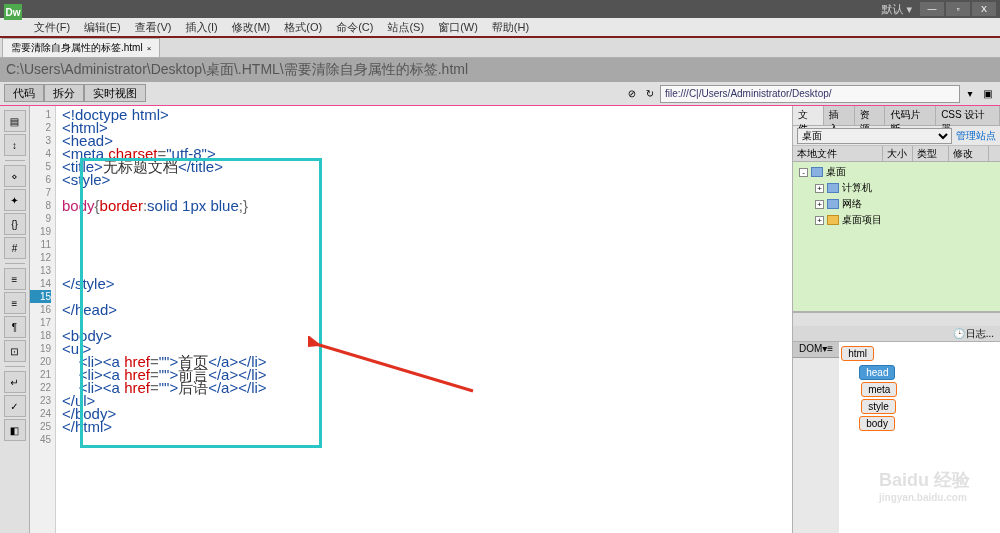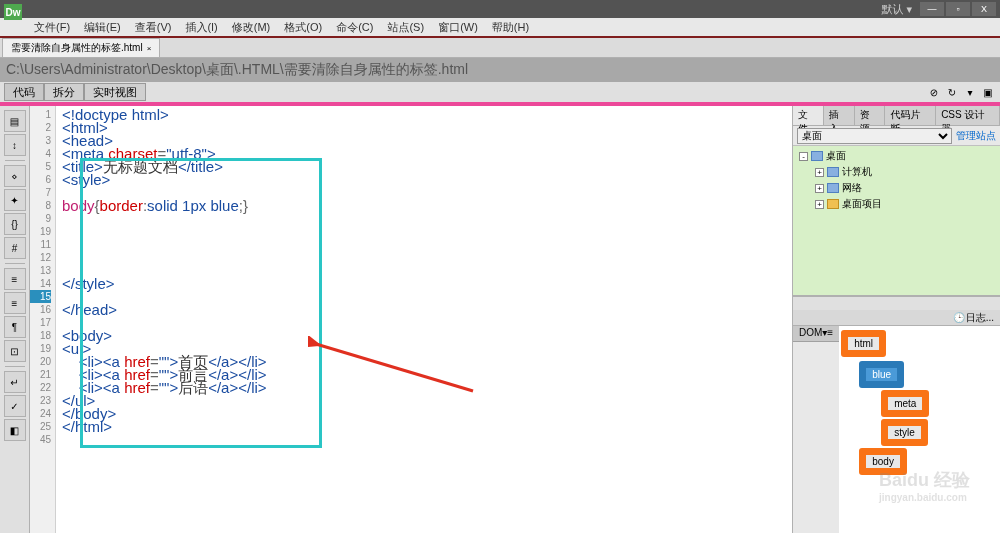--- a/index.html
+++ b/index.html
@@ -16,21 +16,21 @@
 .menubar { height: 20px; background: #e8e8e8; display: flex; align-items: center; padding-left: 28px; gap: 2px; border-bottom: 2px solid #7f1d1d; }
 .menu-item { padding: 2px 6px; font-size: 11px; color: #333; cursor: pointer; }
 
 
 .doc-tabs { height: 20px; background: #dcdcdc; display: flex; align-items: center; border-bottom: 1px solid #b0b0b0; }
 .doc-tab { padding: 2px 8px; background: #f0f0f0; border: 1px solid #b0b0b0; border-bottom: none; font-size: 10px; display: flex; align-items: center; gap: 4px; margin-left: 2px; }
 .doc-tab .close { font-size: 8px; cursor: pointer; }
 
 
 .pathbar { height: 18px; background: #a8a8a8; color: #555; font-size: 14px; display: flex; align-items: center; padding: 12px 6px; }
-.viewbar { height: 24px; background: #e0e0e0; display: flex; align-items: center; padding: 0 4px; border-bottom: 4px solid #ec4899; gap: 0; }
+.viewbar { height: 24px; background: #e0e0e0; display: flex; align-items: center; padding: 0 4px; border-bottom: 1px solid #ec4899; gap: 0; }
 .view-btn { padding: 2px 8px; font-size: 11px; background: #d0d0d0; border: 1px solid #999; cursor: pointer; }
 .view-btn.active { background: #c8c8c8; }
 .addr-bar { margin-left: auto; display: flex; align-items: center; gap: 2px; }
 .addr-icon { width: 16px; height: 16px; display: flex; align-items: center; justify-content: center; font-size: 10px; cursor: pointer; }
 .addr-input { width: 300px; height: 18px; border: 1px solid #999; font-size: 10px; padding: 0 4px; background: #f8f8f8; color: #336; }
 
 
 .main { display: flex; height: 433px; }
 .left-tools { width: 30px; background: #e0e0e0; border-right: 1px solid #b0b0b0; display: flex; flex-direction: column; align-items: center; gap: 2px; padding-top: 4px; }
 .ltool { width: 22px; height: 22px; background: #d8d8d8; border: 1px solid #b0b0b0; font-size: 10px; display: flex; align-items: center; justify-content: center; cursor: pointer; }
@@ -67,24 +67,24 @@
 .folder { background: #f0c050; border: 1px solid #c09020; }
 .drive { background: #88b0e0; border: 1px solid #5080c0; }
 .expander { width: 9px; height: 9px; border: 1px solid #888; background: #fff; font-size: 8px; line-height: 7px; text-align: center; cursor: pointer; }
 .scroll-placeholder { height: 14px; background: #e0e0e0; border-top: 1px solid #b0b0b0; }
 .log-bar { height: 16px; background: #d8d8d8; display: flex; align-items: center; justify-content: flex-end; padding: 0 6px; font-size: 10px; border-bottom: 1px solid #b0b0b0; }
 
 
 .dom-panel { flex: 1; display: flex; }
 .dom-head { height: 16px; background: #c8c8c8; font-size: 10px; padding: 1px 6px; border-bottom: 1px solid #a0a0a0; display: flex; justify-content: space-between; }
 .dom-tree { flex: 1; background: #fff; font-size: 10px; padding: 2px; }
-.dom-node { display: inline-block; background: #e8e8e8; border: 7px solid #f97316; border-radius: 3px; padding: 1px 6px; margin: 2px 0; cursor: pointer; }
+.dom-node { display: inline-block; background: #e8e8e8; border: 1px solid #f97316; border-radius: 3px; padding: 1px 6px; margin: 2px 0; cursor: pointer; }
 .dom-node.selected { background: #4a9ad8; color: #fff; border-color: #2a7ab8; }
 .dom-indent-1 { margin-left: 18px; display: block; width: fit-content; }
-.dom-indent-2 { margin-left: 40px; display: block; width: fit-content; }
+.dom-indent-2 { margin-left: 20px; display: block; width: fit-content; }
 
 
 .watermark { position: absolute; right: 30px; bottom: 30px; opacity: 0.25; font-size: 18px; color: #888; pointer-events: none; font-weight: bold; }
 .watermark .sub { font-size: 10px; display: block; }
 </style>
 </head>
 <body>
 
 <div class="titlebar">
   <div class="dw-logo">Dw</div>
@@ -116,20 +116,21 @@
   </div>
 </div>
 
 <div class="pathbar">C:\Users\Administrator\Desktop\桌面\.HTML\需要清除自身属性的标签.html</div>
 
 <div class="viewbar">
   <span id="viewbtns"><span class="view-btn active">代码</span><span class="view-btn">拆分</span><span class="view-btn">实时视图</span></span>
   <div class="addr-bar">
     <span class="addr-icon">⊘</span>
     <span class="addr-icon">↻</span>
+    <input class="addr-input" value="file:///C|/Users/Administrator/Desktop/" style="">
     <span class="addr-icon">▾</span>
     <span class="addr-icon">▣</span>
   </div>
 </div>
 
 <div class="main">
   <div class="left-tools">
     <div class="ltool">▤</div>
     <div class="ltool">↕</div>
     <div class="ltool-sep"></div>
@@ -196,20 +197,26 @@
         <span class="ptab">资源</span>
         <span class="ptab">代码片断</span>
         <span class="ptab">CSS 设计器</span>
       </div>
     <div class="site-row">
       <select class="site-select">
         <option>桌面</option>
       </select>
       <span class="site-link">管理站点</span>
     </div>
+    <div class="filehead" id="filehead">
+        <span style="width: 90px;">本地文件</span>
+        <span style="width: 30px;">大小</span>
+        <span style="width: 36px;">类型</span>
+        <span style="width: 40px;">修改</span>
+      </div>
     <div class="filetree" id="filetree">
         <div class="tree-item" style="padding-left: 4px;">
           <span class="expander">-</span>
           <span class="tree-icon drive"></span>
           <span>桌面</span>
         </div>
         <div class="tree-item" style="padding-left: 20px;">
           <span class="expander">+</span>
           <span class="tree-icon drive"></span>
           <span>计算机</span>
@@ -231,21 +238,21 @@
       <span>日志...</span>
     </div>
     <div class="dom-panel">
       <div class="dom-head">
         <span>DOM</span>
         <span>▾≡</span>
       </div>
       <div class="dom-tree" id="domtree">
           <div><span class="dom-node ">html</span></div>
           <div>
-            <span class="dom-node dom-indent-1 selected">blue</span>
+            <span class="dom-node dom-indent-1 selected">head</span>
           </div>
           <div>
             <span class="dom-node dom-indent-2">meta</span>
           </div>
           <div>
             <span class="dom-node dom-indent-2">style</span>
           </div>
           <div>
             <span class="dom-node dom-indent-1">body</span>
           </div>

